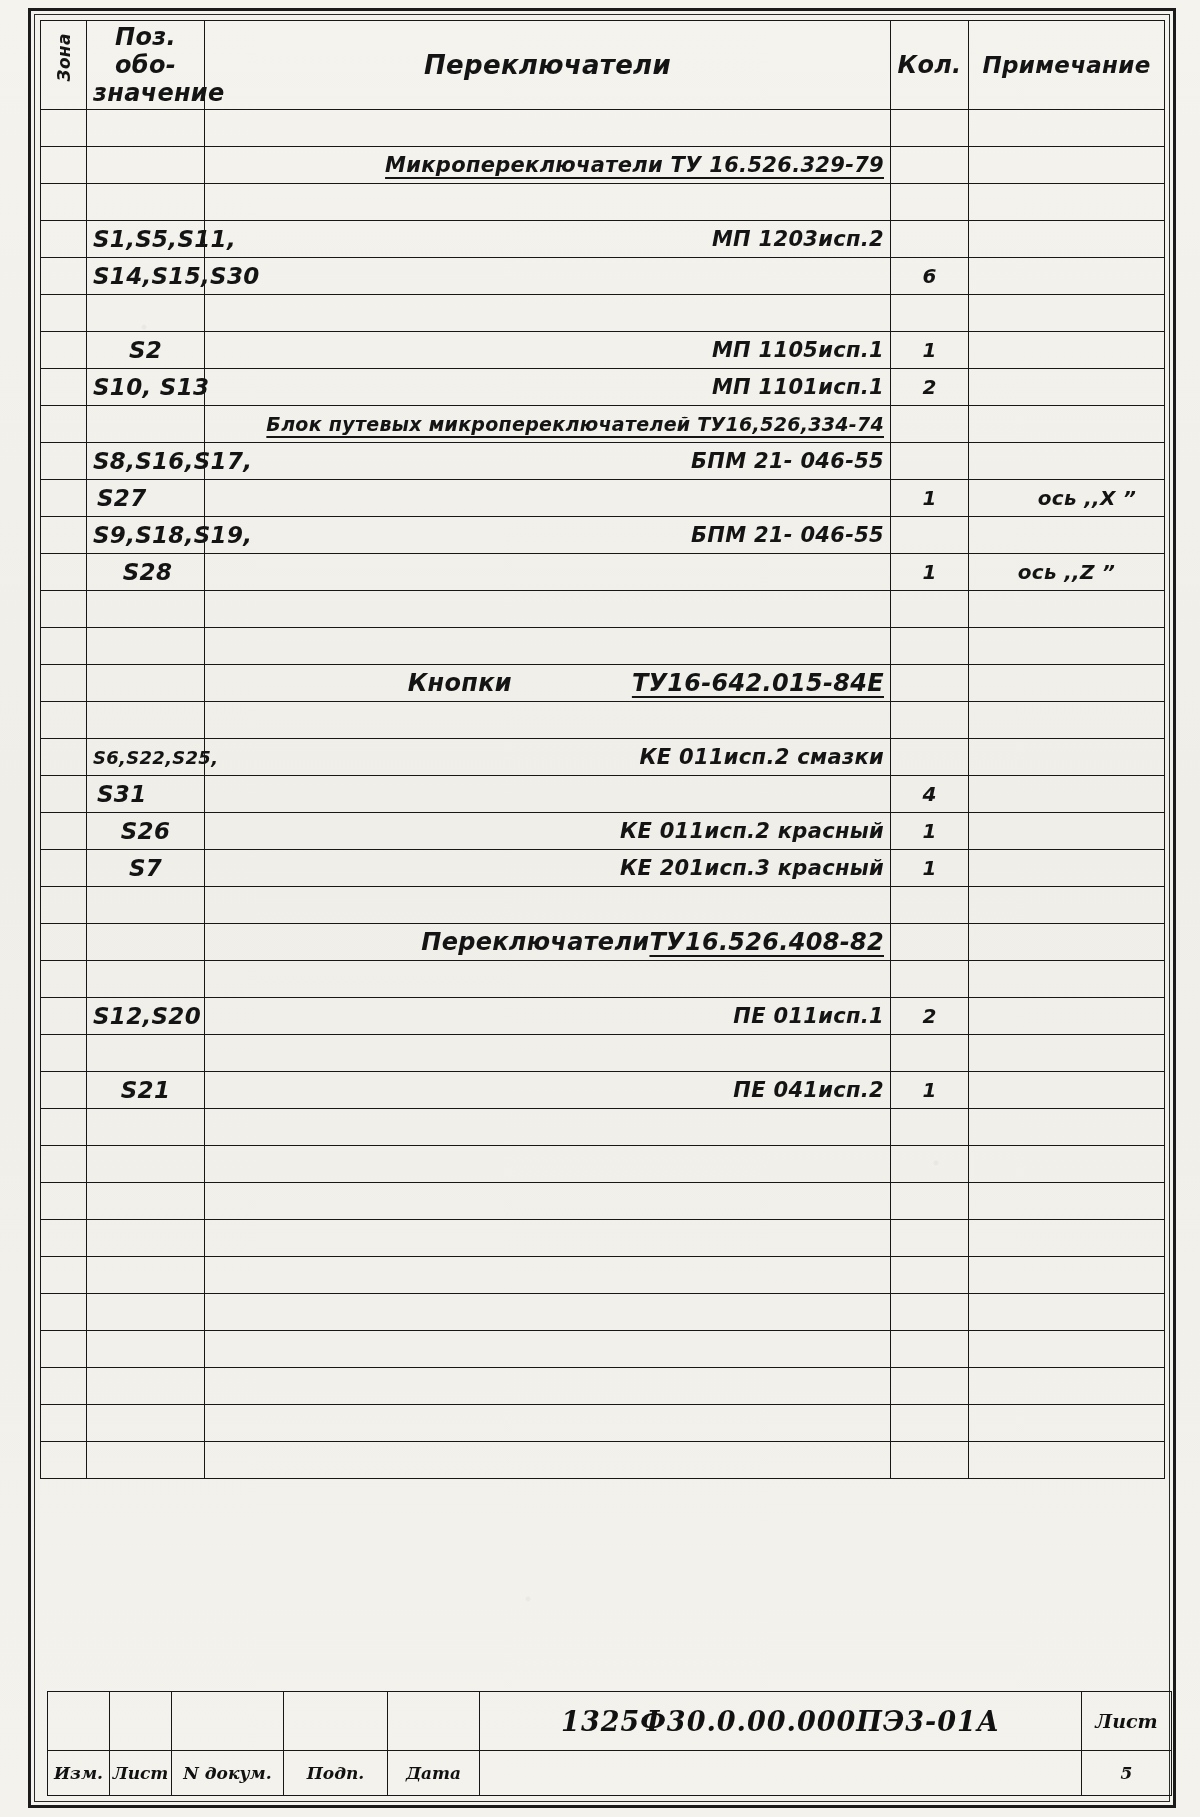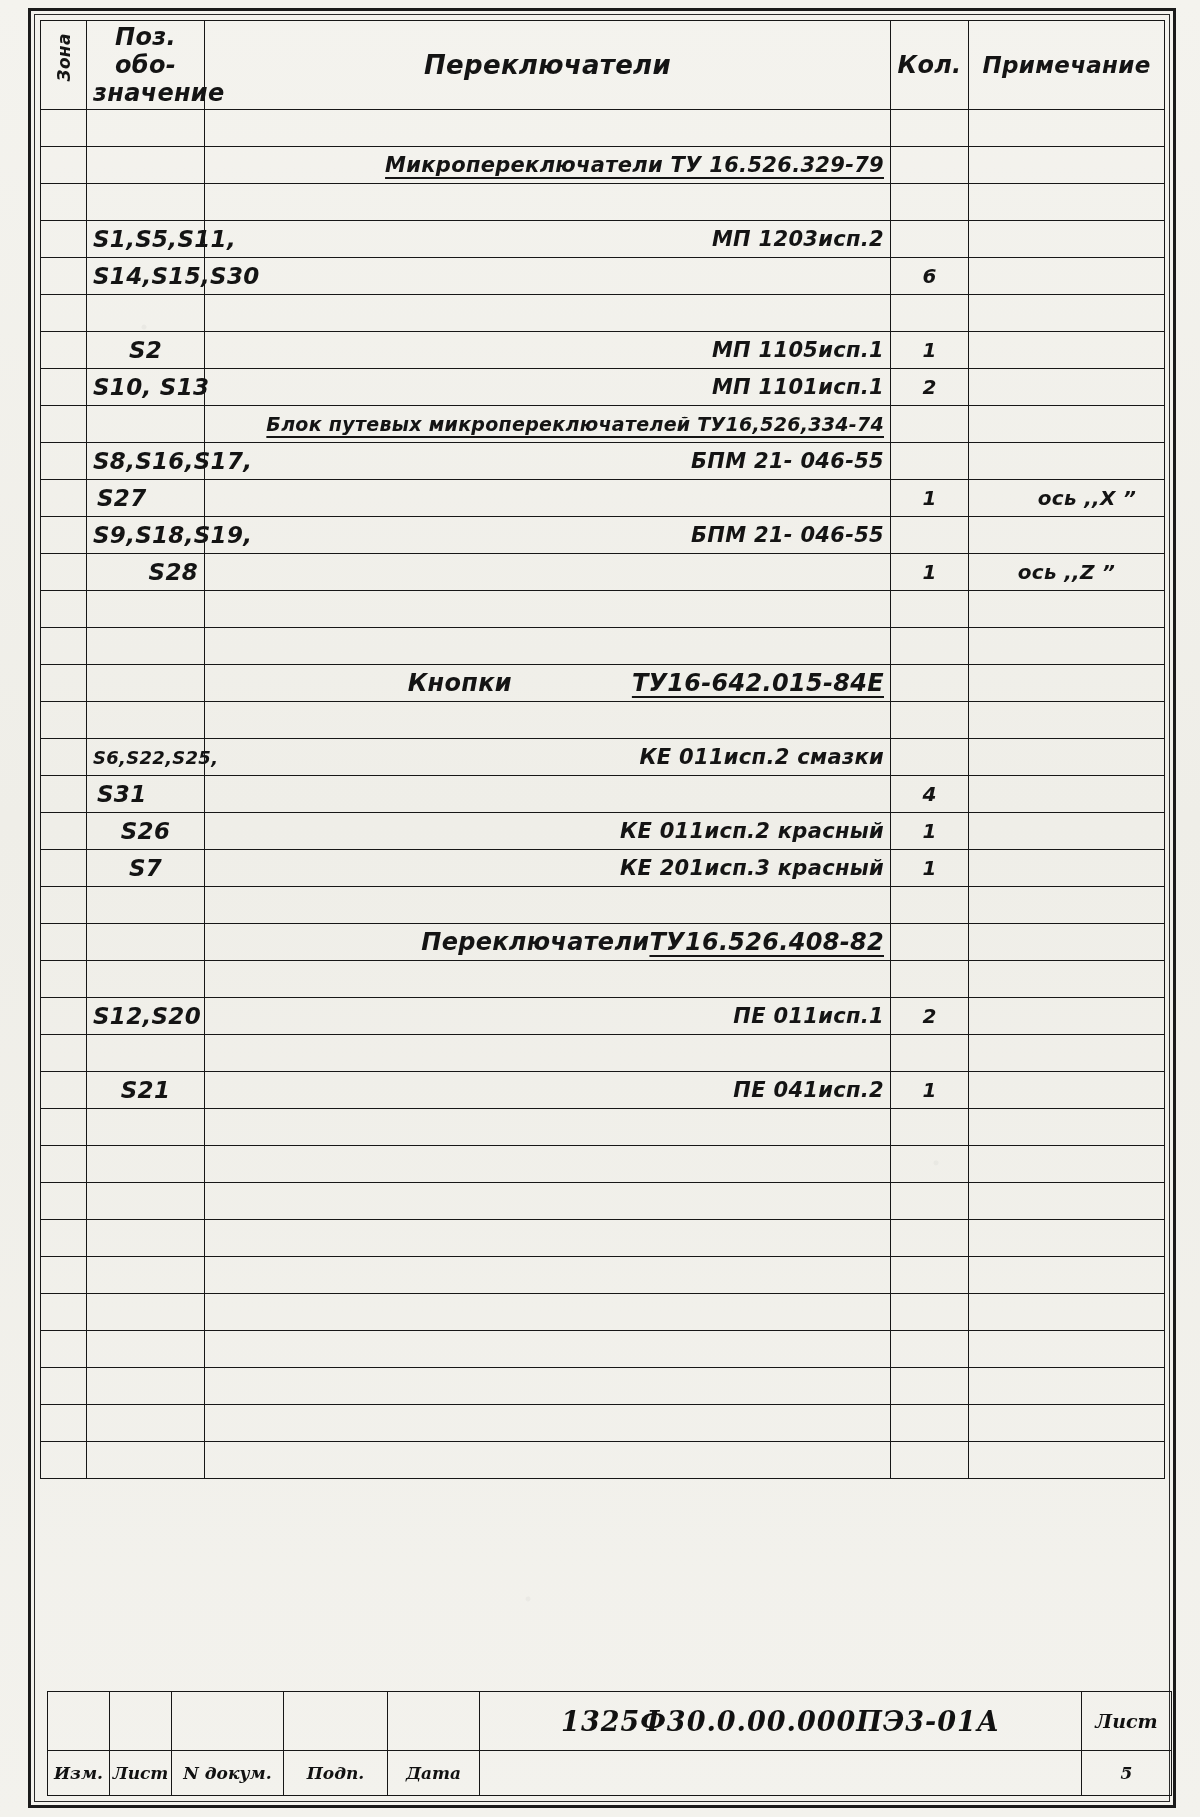--- a/index.html
+++ b/index.html
@@ -252,21 +252,21 @@
     <tr>
       <td></td>
       <td class="pos hand">S9,S18,S19,</td>
       <td class="name hand indent2">БПМ 21- 046-55</td>
       <td class="qty hand"></td>
       <td class="note hand"></td>
     </tr>
 
     <tr>
       <td></td>
-      <td class="pos hand" style="text-align:right;padding-left:10px;">S28</td>
+      <td class="pos hand" style="text-align:center;padding-left:10px;">S28</td>
       <td class="name hand"></td>
       <td class="qty hand">1</td>
       <td class="note hand" style="font-size:20px;">ось ,,Z ”</td>
     </tr>
 
     <tr>
       <td></td>
       <td class="pos hand"></td>
       <td class="name hand"></td>
       <td class="qty hand"></td>

